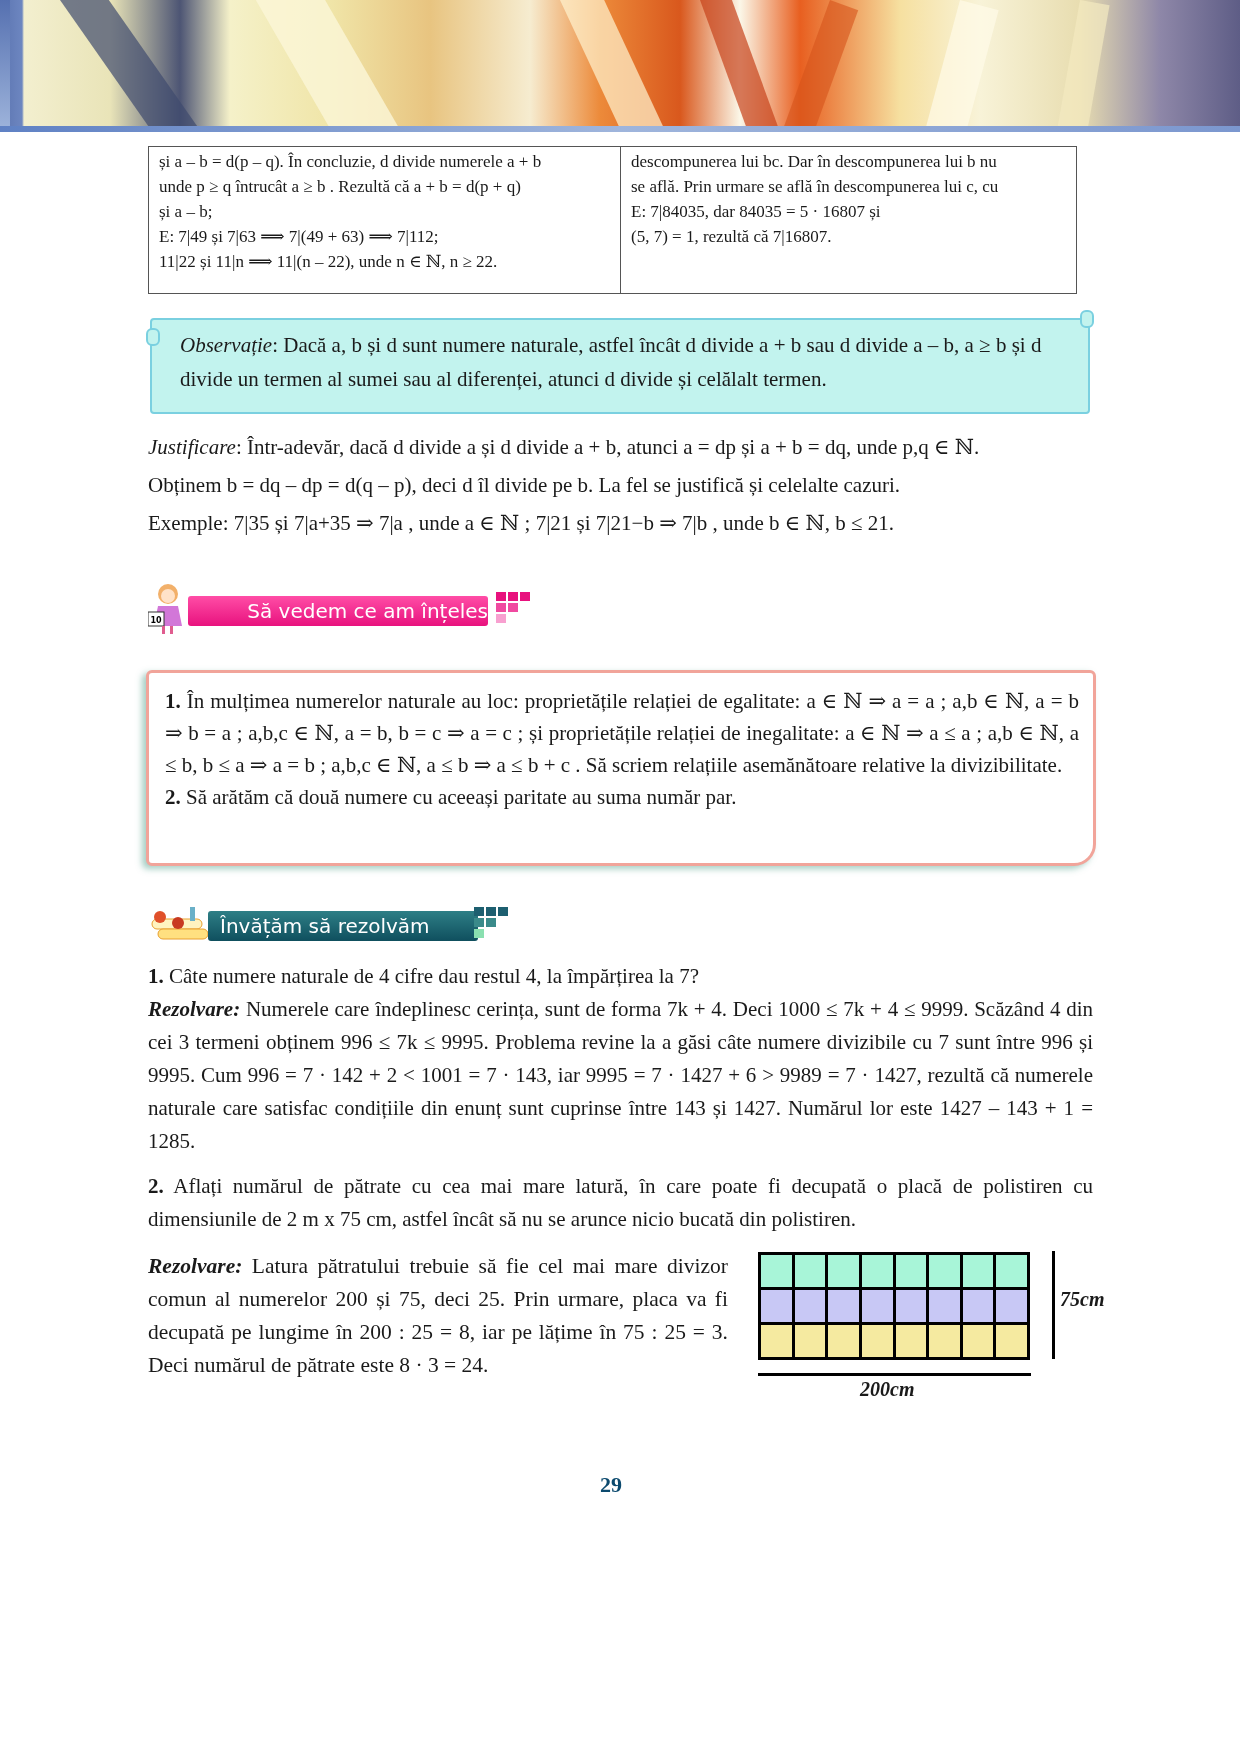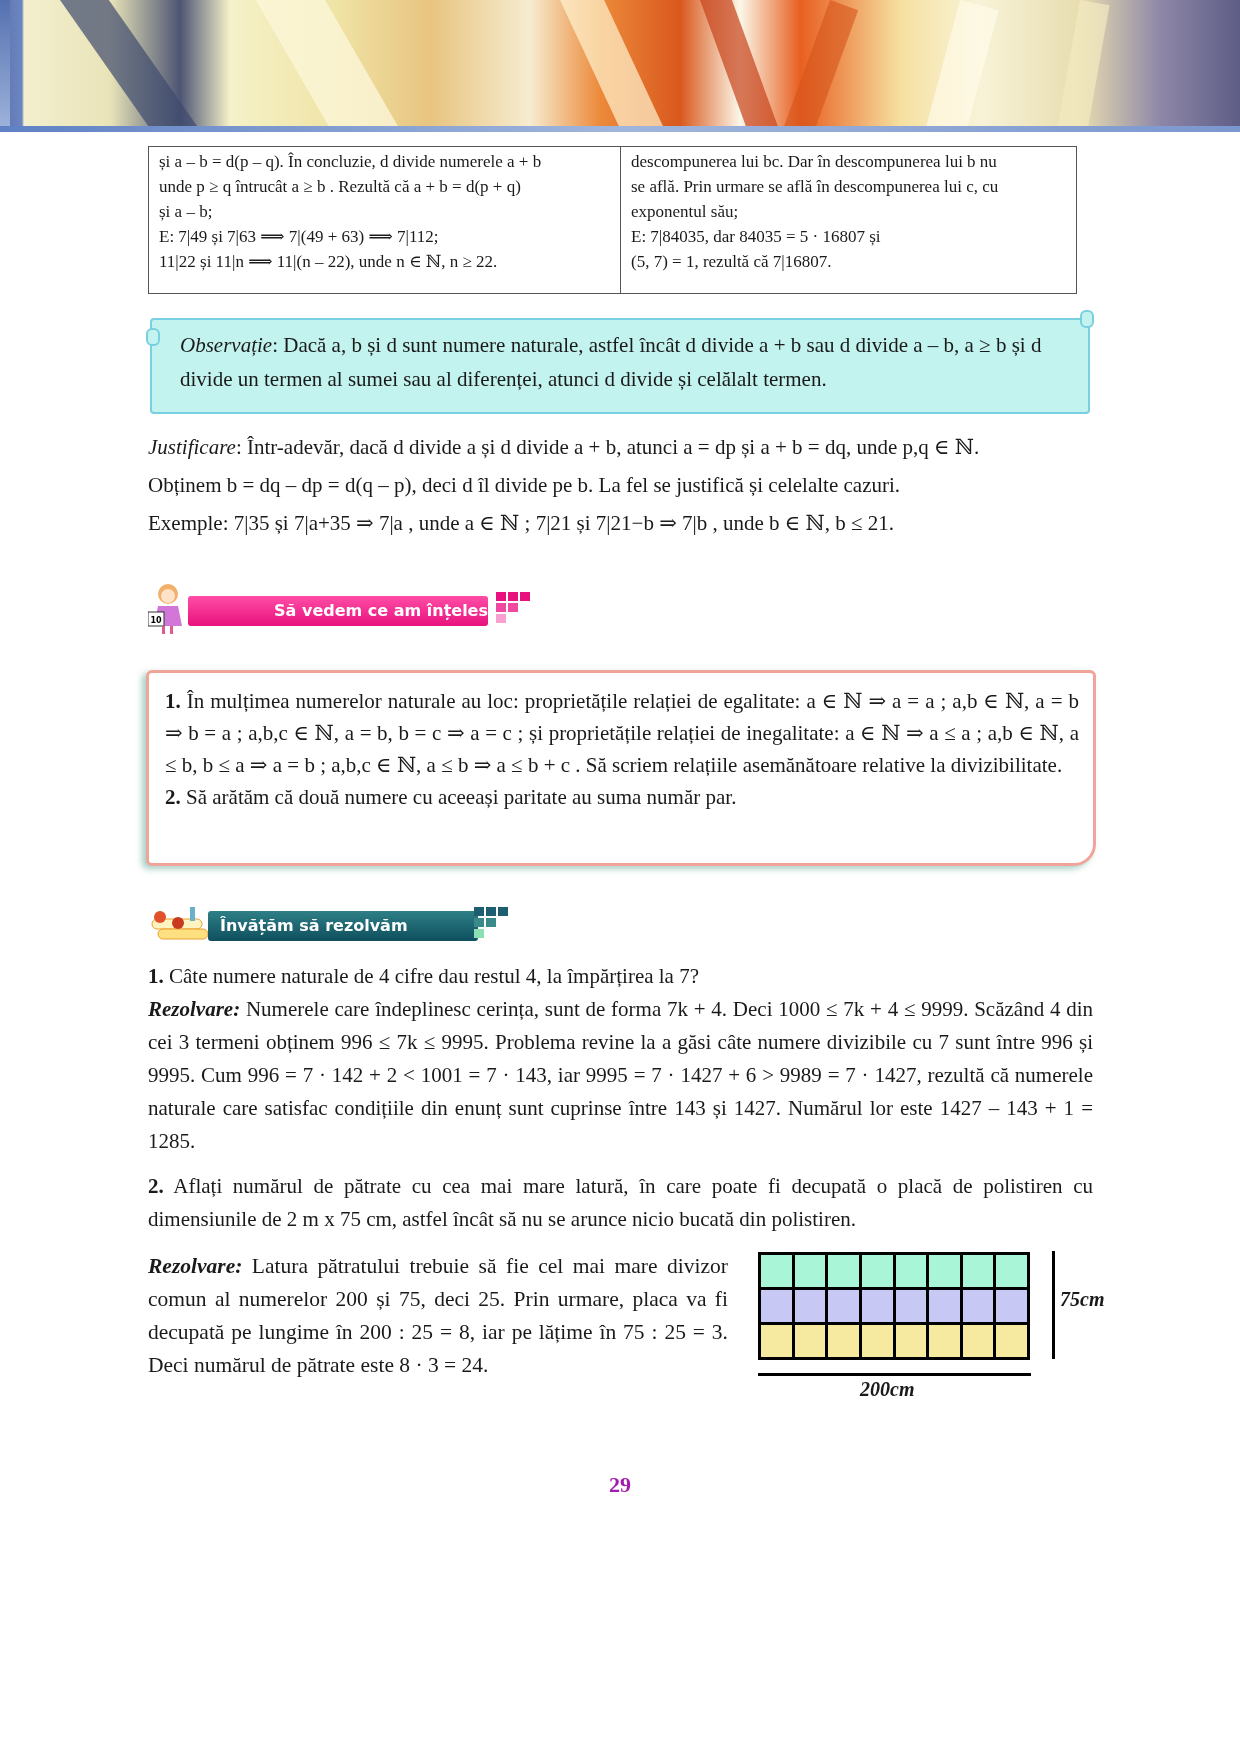--- a/index.html
+++ b/index.html
@@ -25,21 +25,21 @@
          background: #c2f3ee; border: 2px solid #7ad0e0; border-radius: 4px; box-sizing: border-box; padding-left: 20px; }
   .obs .curl-l { position: absolute; left: -6px; top: 8px; width: 10px; height: 14px; border: 2px solid #7ad0e0; border-radius: 6px; background: #c2f3ee; }
   .obs .curl-r { position: absolute; right: -6px; top: -10px; width: 10px; height: 14px; border: 2px solid #7ad0e0; border-radius: 6px; background: #c2f3ee; }
   .obs .txt { position: absolute; left: 28px; top: 8px; right: 12px; font-size: 21px; line-height: 34px; }
 
   .just { position: absolute; left: 148px; top: 428px; width: 940px; font-size: 21px; line-height: 38px; }
 
   
   .sec-head { position: absolute; height: 34px; }
   .sec-head .bar { position: absolute; left: 40px; top: 6px; height: 30px; border-radius: 3px;
-                   font-family: "DejaVu Sans", sans-serif; font-weight: bold; font-size: 16px; color: #fff;
+                   font-family: "DejaVu Sans", sans-serif; font-weight: normal; font-size: 20px; color: #fff;
                    padding-left: 12px; line-height: 30px; box-sizing: border-box; }
   .sec-head .tiles { position: absolute; top: 2px; }
   .sec-head .tiles span { position: absolute; width: 10px; height: 9px; }
 
   .pink-head { left: 148px; top: 590px; width: 360px; text-align: right; }
   .pink-head .bar { width: 300px; background: linear-gradient(180deg, #ff4da6, #e8127e); }
   .teal-head { left: 148px; top: 905px; width: 380px; }
   .teal-head .bar { left: 60px; width: 270px; background: linear-gradient(180deg, #2e7f86, #0f4f5e); }
 
   .girl { position: absolute; left: 0; top: -8px; width: 40px; height: 54px; }
@@ -57,22 +57,22 @@
   b { font-weight: bold; }
 
   .figure { position: absolute; left: 755px; top: 1248px; width: 350px; height: 150px; }
   .grid-rect { position: absolute; left: 3px; top: 4px; width: 272px; height: 108px; background: #000; }
   .grid-rect .sq { position: absolute; }
   .vline { position: absolute; left: 297px; top: 3px; width: 3px; height: 108px; background: #000; }
   .hline { position: absolute; left: 3px; top: 125px; width: 273px; height: 3px; background: #000; }
   .lbl75 { position: absolute; left: 305px; top: 40px; font-size: 20px; font-weight: bold; font-style: italic; }
   .lbl200 { position: absolute; left: 105px; top: 130px; font-size: 20px; font-weight: bold; font-style: italic; }
 
-  .page-num { position: absolute; left: 600px; top: 1472px; width: 40px; text-align: center;
-              font-size: 22px; font-weight: bold; color: #a21caf; }
+  .page-num { position: absolute; left: 600px; top: 1472px; width: 40px; text-align: left;
+              font-size: 22px; font-weight: bold; color: #0c4a6e; }
 </style>
 </head>
 <body>
 
 <div class="banner">
   <div class="stripe" style="left:60px;top:0;width:40px;height:200px;background:#3f4a6e;transform:rotate(-35deg);opacity:0.7"></div>
   <div class="stripe" style="left:250px;top:-10px;width:60px;height:200px;background:#fbf6d8;transform:rotate(-30deg);opacity:0.8"></div>
   <div class="stripe" style="left:560px;top:0;width:40px;height:180px;background:#fff4d0;transform:rotate(-25deg);opacity:0.7"></div>
   <div class="stripe" style="left:700px;top:0;width:30px;height:170px;background:#c6421a;transform:rotate(-20deg);opacity:0.7"></div>
   <div class="stripe" style="left:830px;top:0;width:30px;height:170px;background:#d5541a;transform:rotate(20deg);opacity:0.6"></div>
@@ -86,21 +86,20 @@
   <div class="cell left">
     <div>și a – b = d(p – q). În concluzie, d divide numerele a + b</div>
     <div>unde p ≥ q întrucât a ≥ b . Rezultă că a + b = d(p + q)</div>
     <div>și a – b;</div>
     <div>E: 7|49 și 7|63 ⟹ 7|(49 + 63) ⟹ 7|112;</div>
     <div>11|22 și 11|n ⟹ 11|(n – 22), unde n ∈ ℕ, n ≥ 22.</div>
   </div>
   <div class="cell right">
     <div>descompunerea lui bc. Dar în descompunerea lui b nu</div>
     <div>se află. Prin urmare se află în descompunerea lui c, cu</div>
-    <div>exponentul său;</div>
     <div>E: 7|84035, dar 84035 = 5 · 16807 și</div>
     <div>(5, 7) = 1, rezultă că 7|16807.</div>
   </div>
 </div>
 
 <div class="obs">
   <div class="curl-l"></div>
   <div class="curl-r"></div>
   <div class="txt"><span class="it">Observație</span><span>: Dacă a, b și d sunt numere naturale, astfel încât d divide a + b sau d divide a – b, a ≥ b și d divide un termen al sumei sau al diferenței, atunci d divide și celălalt termen.</span></div>
 </div>

